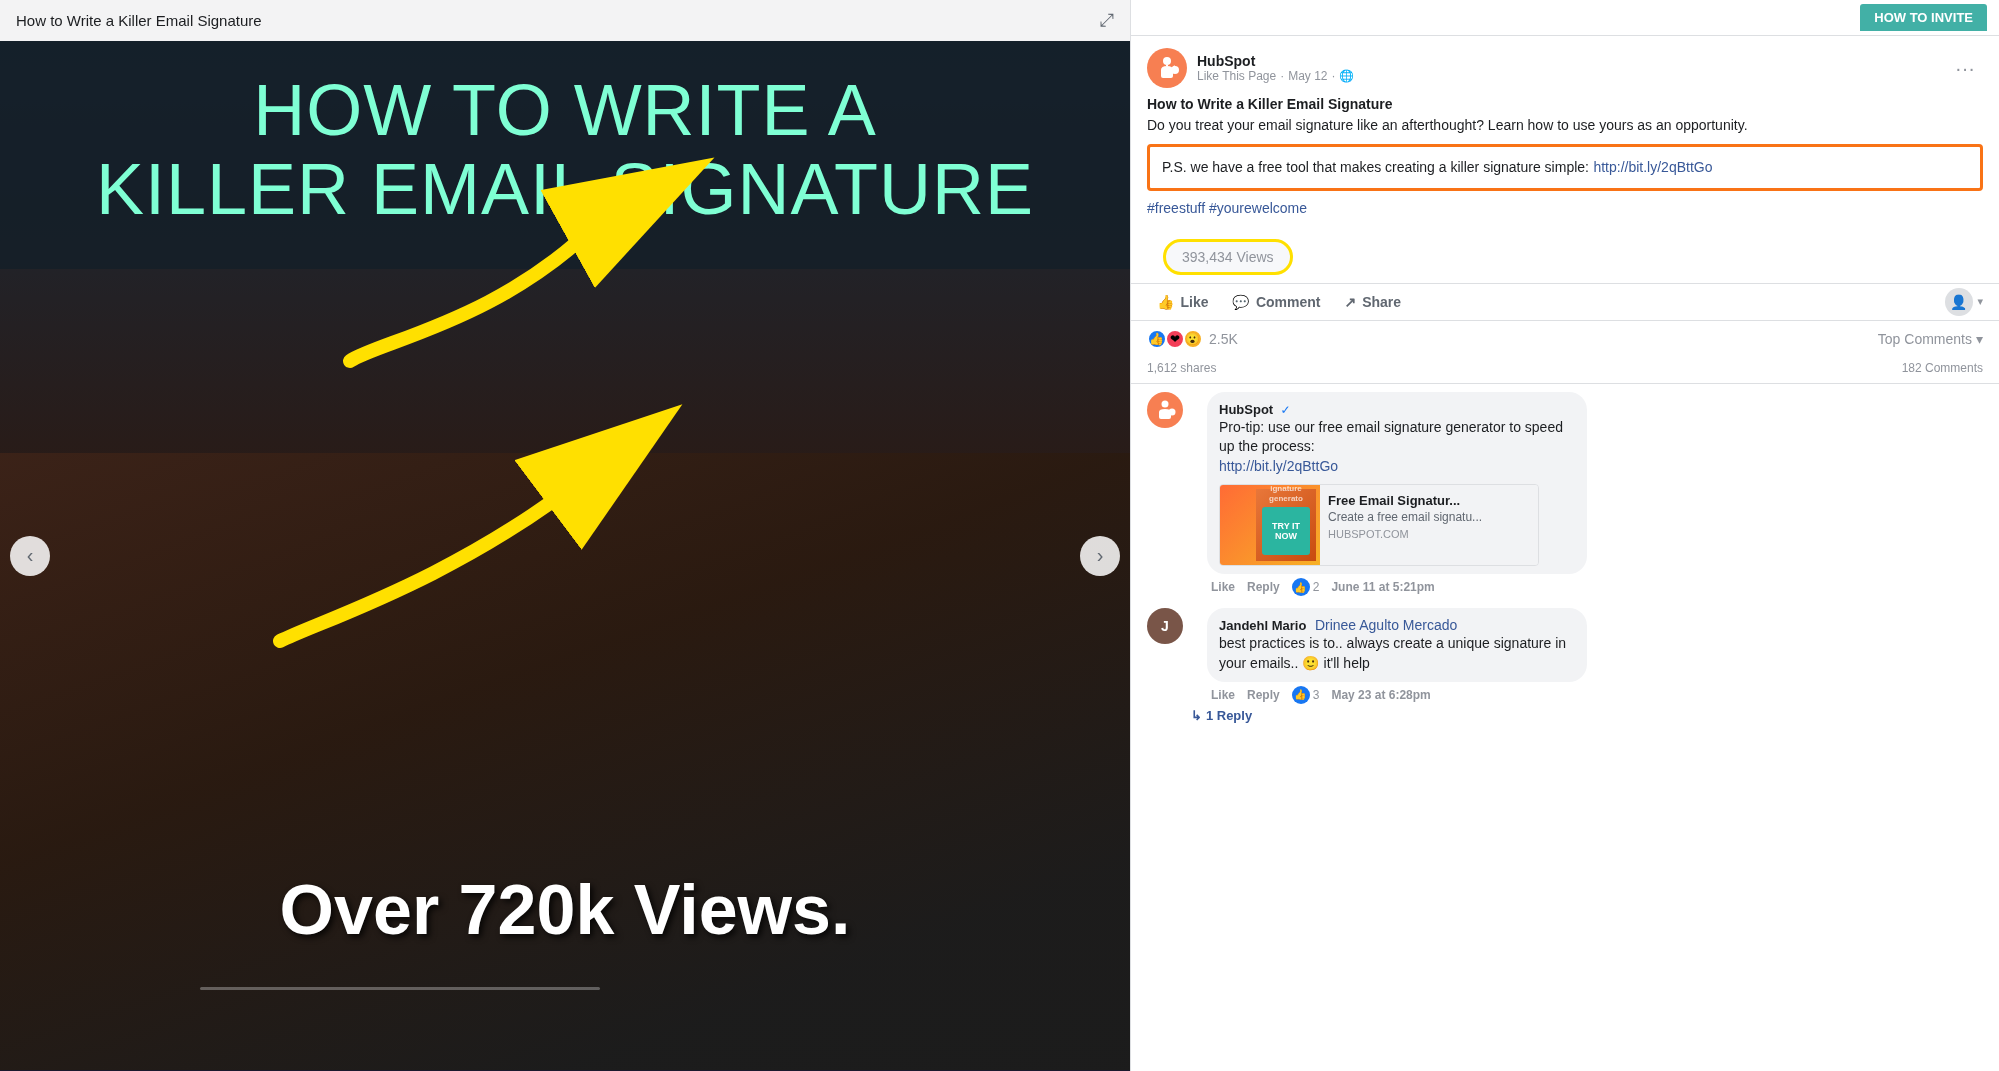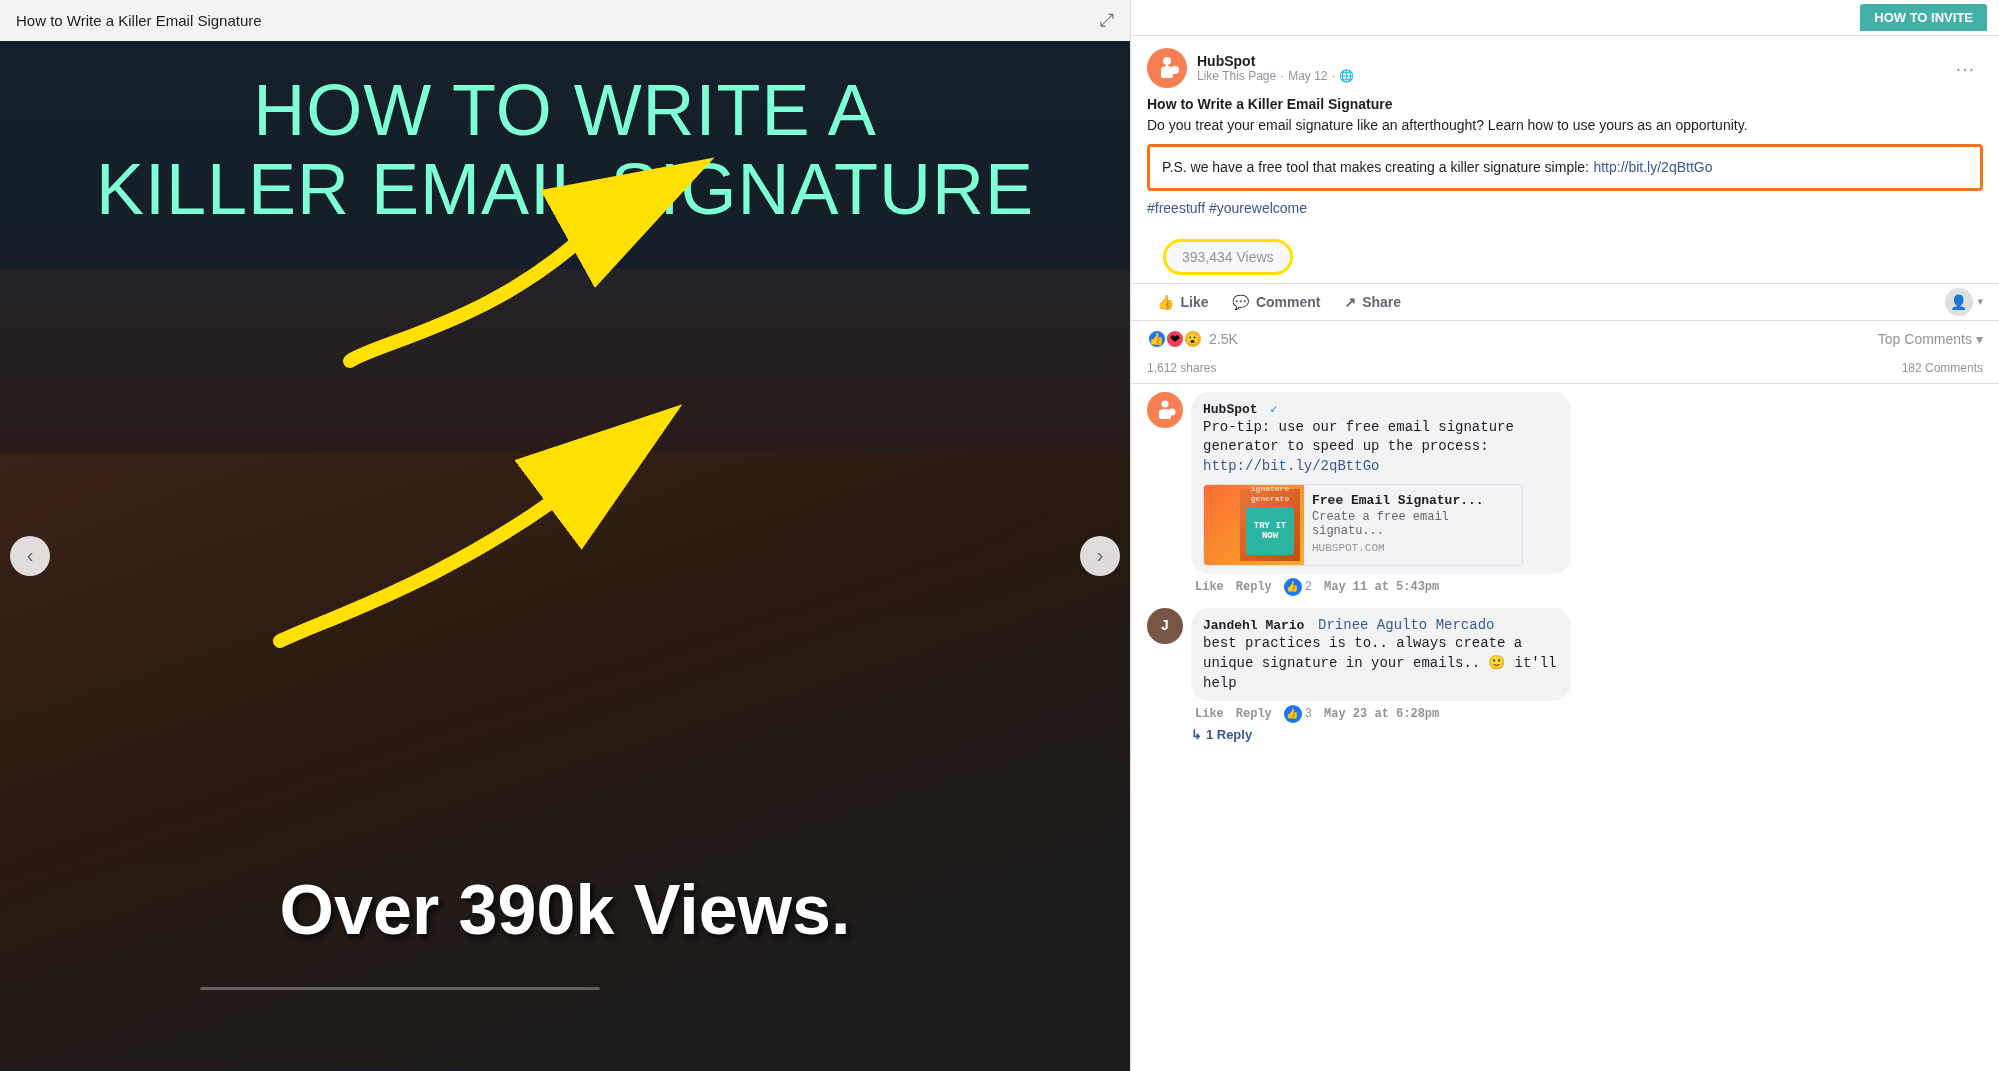--- a/index.html
+++ b/index.html
@@ -343,23 +343,22 @@
     }
 
     
     .comments-section {
       padding: 8px 16px;
       border-top: 1px solid #dddfe2;
     }
 
     .comment-item {
       display: flex;
-      gap: 8px;
+      gap: 24px;
       margin-bottom: 12px;
-      font-family: Liberation Mono, monospace;
     }
 
     .comment-avatar {
       width: 36px;
       height: 36px;
       border-radius: 50%;
       background: #ff7a59;
       display: flex;
       align-items: center;
       justify-content: center;
@@ -558,21 +557,21 @@
       <div class="video-headline">
         <span>HOW TO WRITE A</span><br>
         <span>KILLER EMAIL SIGNATURE</span>
       </div>
     </div>
 
     <div class="keyboard-bg"></div>
     <div class="keyboard-highlight"></div>
 
 
-    <div class="overlay-text-views">Over 390k Views.</div>
+    <div class="overlay-text-views">Over 720k Views.</div>
 
     <svg class="yellow-arrow-svg" style="position:absolute; top:100px; left:300px; width:420px; height:240px;" viewBox="0 0 420 240">
       <defs>
         <marker id="arrowhead1" markerWidth="12" markerHeight="8" refX="10" refY="4" orient="auto">
           <polygon points="0 0, 12 4, 0 8" fill="#FFE000"></polygon>
         </marker>
       </defs>
       <path d="M 50 220 C 80 200, 200 180, 300 80 L 390 30" stroke="#FFE000" stroke-width="14" fill="none" marker-end="url(#arrowhead1)" stroke-linecap="round"></path>
     </svg>
 
@@ -719,21 +718,21 @@
             </div>
           </div>
         </div>
         <div class="comment-meta">
           <span class="comment-meta-item">Like</span>
           <span class="comment-meta-item">Reply</span>
           <div class="comment-reactions">
             <div class="comment-reaction-bubble">👍</div>
             <span class="comment-reaction-count">2</span>
           </div>
-          <span class="comment-meta-item">May 11 at 5:43pm</span>
+          <span class="comment-meta-item">June 11 at 5:21pm</span>
         </div>
       </div>
     </div>
 
     <div class="comment-item">
       <div class="comment-avatar comment-avatar-brown">J</div>
       <div>
         <div class="comment-bubble">
           <span class="comment-author">Jandehl Mario</span>
           <span style="color:#385898; font-size:14px; margin-left:4px;">Drinee Agulto Mercado</span>

